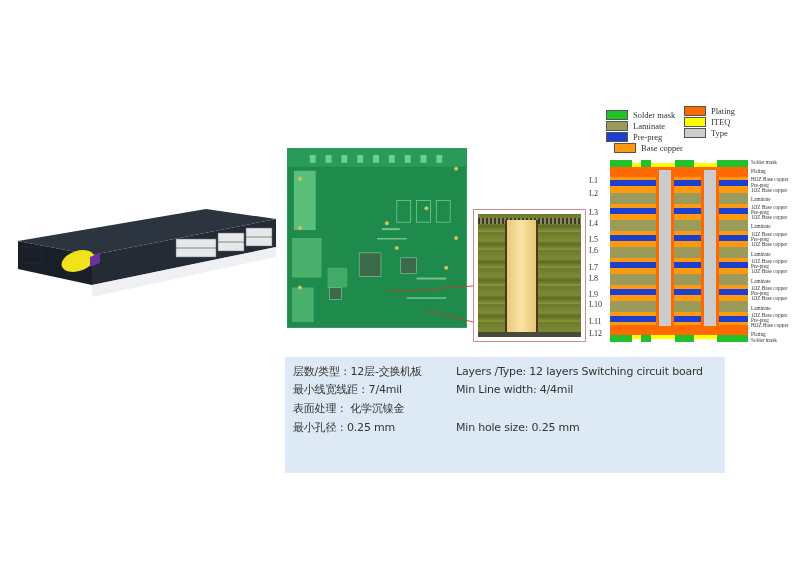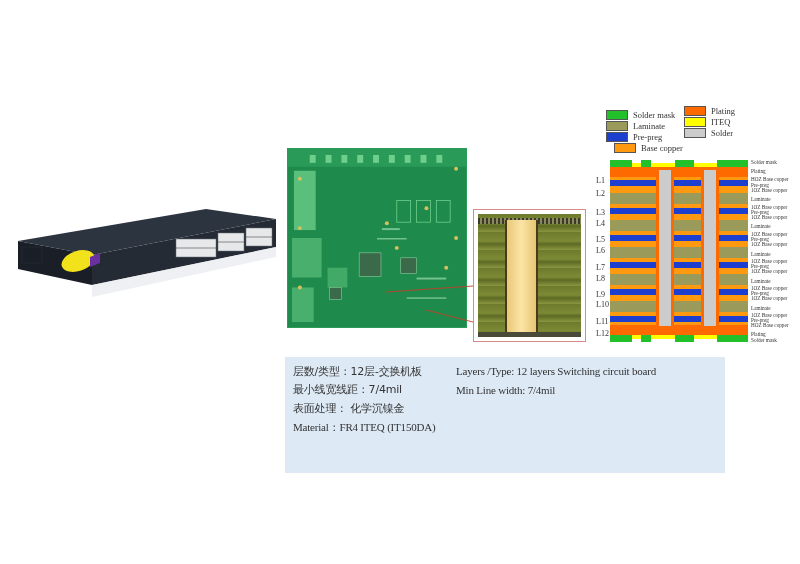--- a/index.html
+++ b/index.html
@@ -21,30 +21,30 @@
   .xsec-topbar { position: absolute; left: 0; top: 4px; width: 100%; height: 6px; background: repeating-linear-gradient(90deg, #3a3a2a 0 2px, #8a8a5a 2px 4px); }
   .xsec-botbar { position: absolute; left: 0; bottom: 0; width: 100%; height: 5px; background: #4a4a3a; }
   .pointer { position: absolute; left: 0; top: 0; width: 800px; height: 564px; pointer-events: none; }
 
   
   .legend { position: absolute; left: 606px; top: 110px; width: 180px; height: 46px; font-family: "Liberation Serif", serif; font-size: 8.5px; color: #333; }
   .legend-item { position: absolute; display: flex; align-items: center; gap: 5px; height: 10px; }
   .swatch { width: 22px; height: 10px; border: 1px solid #555; }
   .stack { position: absolute; left: 588px; top: 160px; width: 212px; height: 190px; }
   .layer-labels { position: absolute; left: 0; top: 0; width: 22px; height: 190px; font-family: "Liberation Serif", serif; font-size: 8px; color: #333; }
-  .layer-labels span { position: absolute; left: 8px; }
+  .layer-labels span { position: absolute; left: 1px; }
   .side-labels { position: absolute; left: 163px; top: 0; width: 50px; height: 190px; font-family: "Liberation Serif", serif; font-size: 5.2px; color: #333; line-height: 1; }
   .side-labels span { position: absolute; left: 0; white-space: nowrap; }
   .stack-svg { position: absolute; left: 22px; top: 0; width: 138px; height: 190px; }
 
   
   .spec { position: absolute; left: 285px; top: 357px; width: 440px; height: 116px; background: #dde9f5; padding: 5px 0 0 8px; }
   .spec-row { display: flex; height: 18.6px; align-items: center; font-family: "DejaVu Sans", sans-serif; font-size: 11px; color: #333; letter-spacing: -0.2px; }
   .spec-cn { width: 163px; white-space: nowrap; }
-  .spec-en { white-space: nowrap; font-family: Liberation Serif, serif; }
+  .spec-en { white-space: nowrap; }
 </style>
 </head>
 <body>
 
 <div class="switch">
   <svg viewBox="0 0 272 100" preserveAspectRatio="none">
     <polygon points="10,36 198,4 268,14 84,50" fill="#2c3440"></polygon>
     <polygon points="10,36 84,50 84,80 10,64" fill="#1a1f27"></polygon>
     <polygon points="84,50 268,14 268,42 84,80" fill="#252b35"></polygon>
     <g fill="#1a1f27" stroke="#3a4250" stroke-width="0.4">
@@ -151,21 +151,21 @@
   <div class="legend-item" style="left:78px;top:-4px">
     <div class="swatch" style="background:#ff6a00"></div>
     <span>Plating</span>
   </div>
   <div class="legend-item" style="left:78px;top:7px">
     <div class="swatch" style="background:#ffff00"></div>
     <span>ITEQ</span>
   </div>
   <div class="legend-item" style="left:78px;top:18px">
     <div class="swatch" style="background:#cccccc"></div>
-    <span>Solder</span>
+    <span>Type</span>
   </div>
 </div>
 
 <div class="stack">
   <div class="layer-labels">
     <span style="top:16px">L1</span>
     <span style="top:29px">L2</span>
     <span style="top:48px">L3</span>
     <span style="top:59px">L4</span>
     <span style="top:75px">L5</span>
@@ -262,21 +262,24 @@
   </div>
 </div>
 
 <div class="spec">
   <div class="spec-row">
     <span class="spec-cn">层数/类型：12层-交换机板</span>
     <span class="spec-en">Layers /Type: 12 layers Switching circuit board</span>
   </div>
   <div class="spec-row">
     <span class="spec-cn">最小线宽线距：7/4mil</span>
-    <span class="spec-en">Min  Line width: 7/4mil</span>
+    <span class="spec-en">Min  Line width: 4/4mil</span>
   </div>
   <div class="spec-row">
     <span class="spec-cn">表面处理： 化学沉镍金</span>
   </div>
   <div class="spec-row">
-    <span class="spec-en">Material：FR4  ITEQ  (IT150DA)</span>
+    <span class="spec-cn">最小孔径：0.25 mm</span>
+    <span class="spec-en">Min hole size: 0.25 mm</span>
+  </div>
+  <div class="spec-row">
   </div>
 </div>
 
 </body></html>

